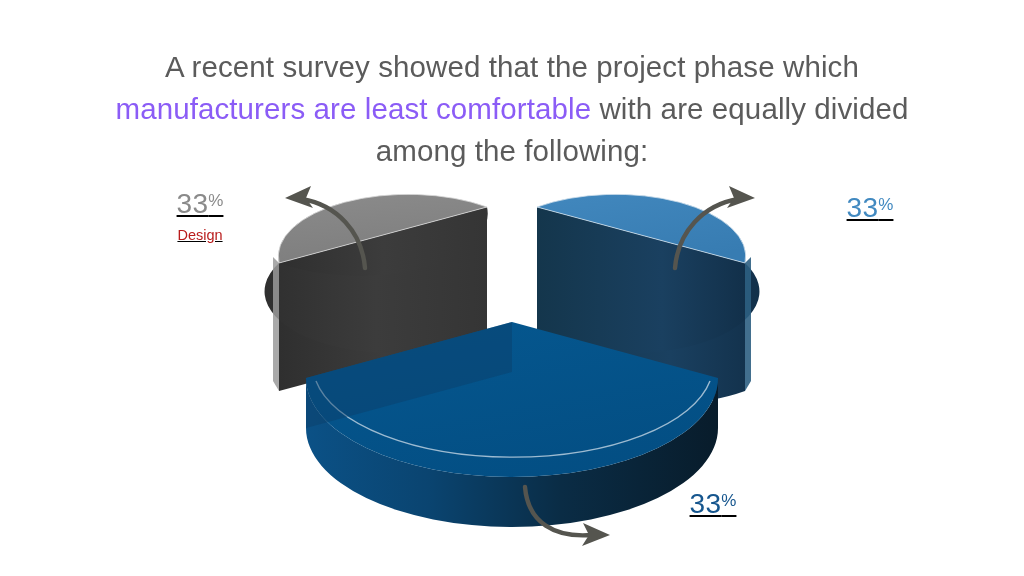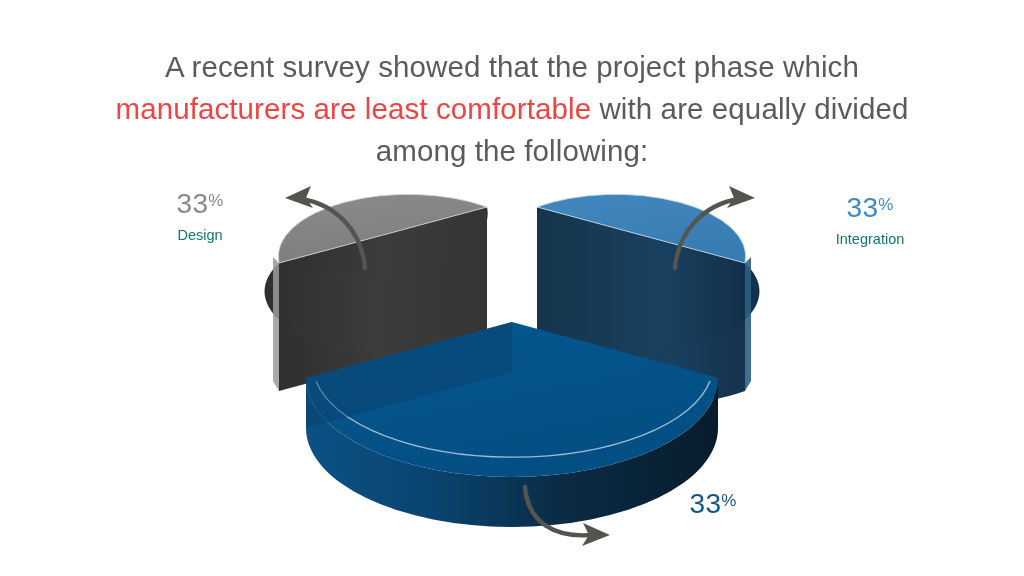--- a/index.html
+++ b/index.html
@@ -26,39 +26,39 @@
     left: 112px;
     top: 46px;
     width: 800px;
     text-align: center;
     font-size: 29.5px;
     line-height: 42px;
     color: #5b5b5b;
     letter-spacing: 0.1px;
     white-space: pre-wrap;
   }
-  #headline .accent { color: #ef4444; }
+  #headline .accent { color: #8b5cf6; }
 
   
-  .callout { position: absolute; }
+  .callout { position: absolute; text-decoration: underline; }
   .callout .pct {
     font-size: 28px;
     line-height: 30px;
     letter-spacing: 0.3px;
     white-space: nowrap;
   }
   .callout .pct .sym {
     font-size: 17px;
     vertical-align: 7px;
     letter-spacing: 0;
   }
   .callout .name {
     font-size: 14.5px;
     line-height: 20px;
-    color: #0f766e;
+    color: #b91c1c;
     margin-top: 6px;
     white-space: nowrap;
   }
 
   #callout-design { left: 140px; top: 186px; width: 120px; text-align: center; }
   #callout-design .pct { color: #8a8a8a; }
 
   #callout-integration { left: 800px; top: 190px; width: 140px; text-align: center; }
   #callout-integration .pct { color: #4189c0; }
 
@@ -167,20 +167,19 @@
     </g>
   </svg>
 
   <div class="callout" id="callout-design">
     <div class="pct"><span>33</span><span class="sym">%</span></div>
     <div class="name">Design</div>
   </div>
 
   <div class="callout" id="callout-integration">
     <div class="pct"><span>33</span><span class="sym">%</span></div>
-    <div class="name">Integration</div>
   </div>
 
   <div class="callout" id="callout-operations">
     <div class="pct"><span>33</span><span class="sym">%</span></div>
   </div>
 
 </div>
 
 </body></html>

